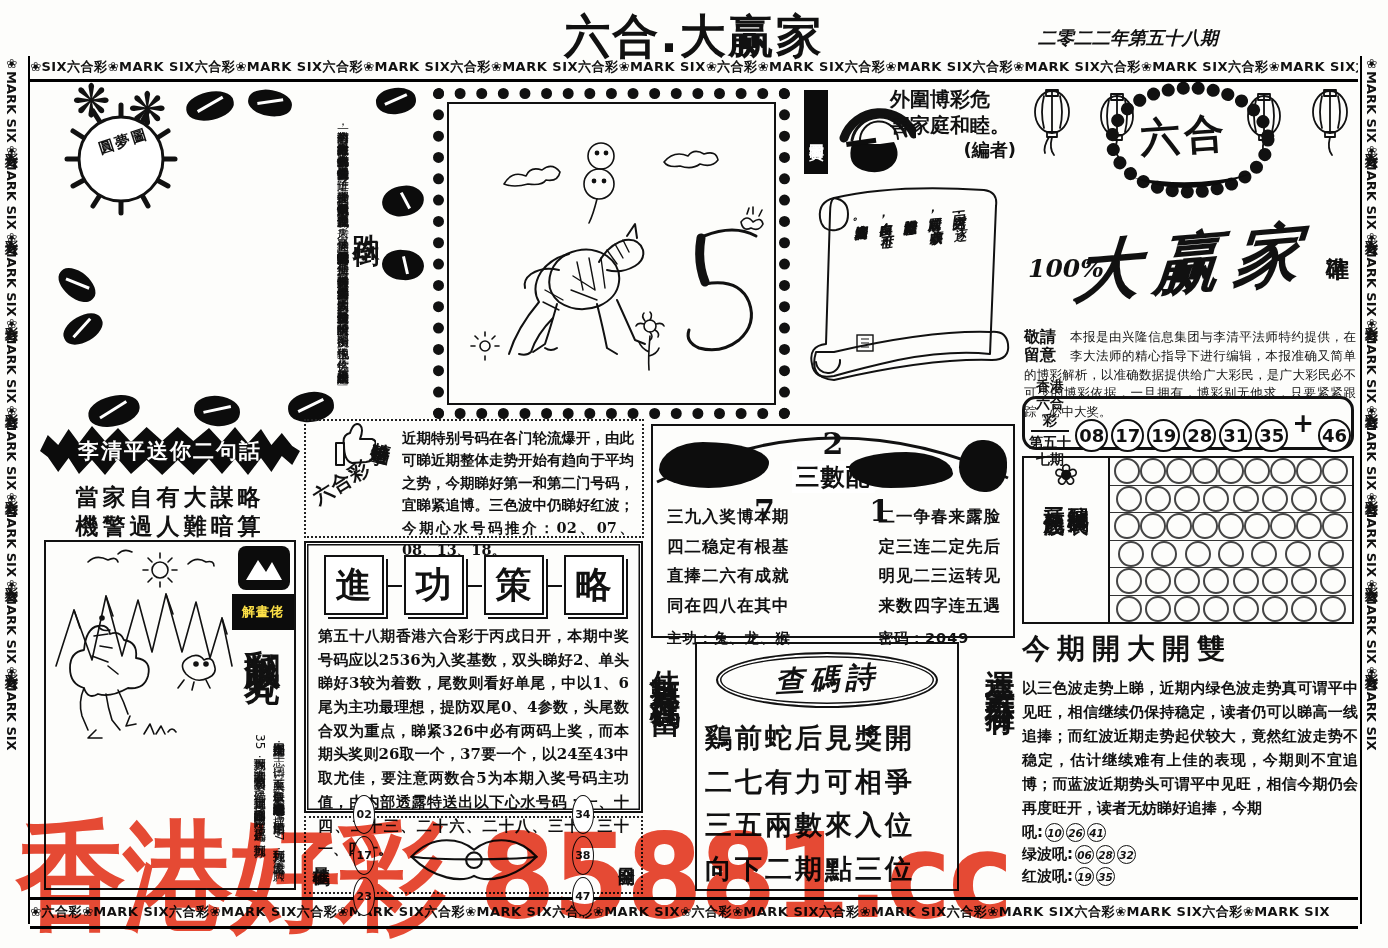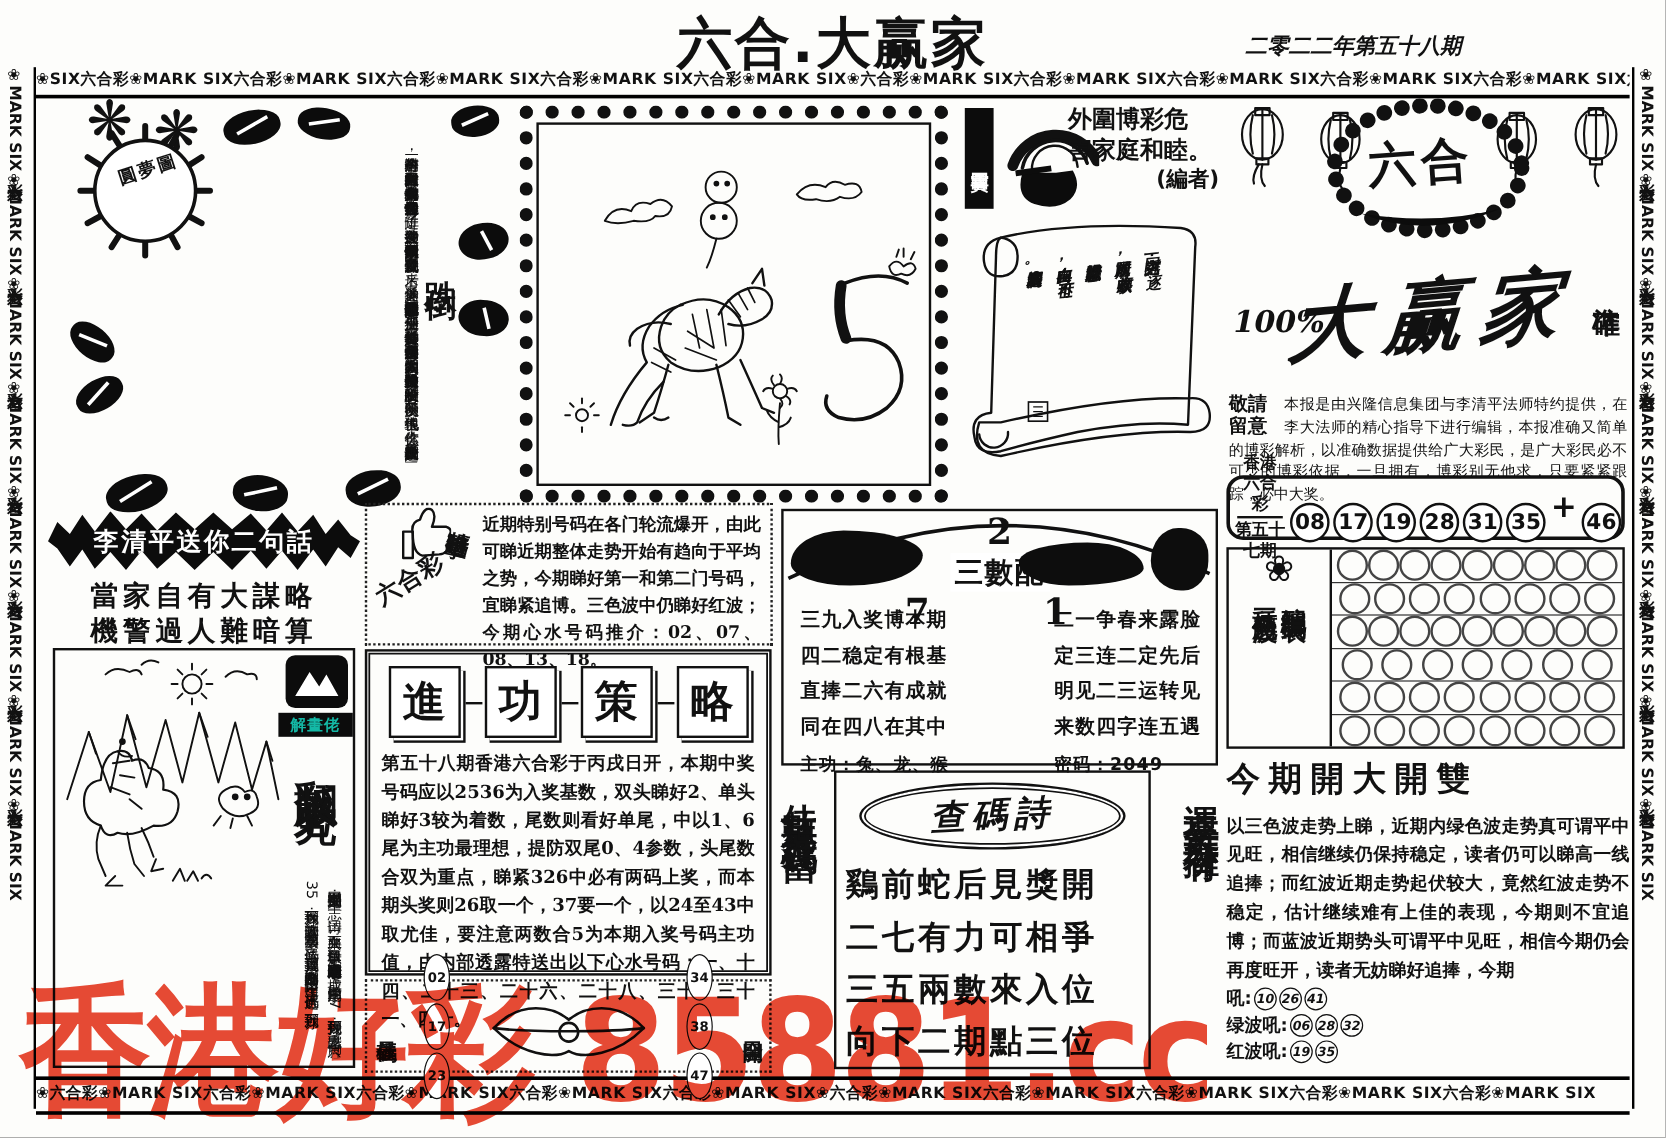--- a/index.html
+++ b/index.html
@@ -124,21 +124,21 @@
   .chama-line{font-size:27px;font-weight:900;letter-spacing:3px;line-height:1.62;white-space:nowrap;}
 
   
   .liqing{left:40px;top:426px;width:260px;height:110px;}
   .lq-band{height:50px;background:#0c0c0c;color:#fff;display:flex;align-items:center;justify-content:center;
            font-size:21px;font-weight:900;letter-spacing:2px;clip-path:polygon(0 50%,3% 18%,7% 38%,11% 6%,15% 34%,20% 0,25% 30%,30% 4%,35% 32%,41% 2%,47% 30%,53% 2%,59% 30%,65% 4%,70% 32%,75% 2%,80% 34%,85% 6%,89% 38%,93% 14%,97% 40%,100% 50%,97% 78%,93% 60%,89% 92%,85% 64%,80% 98%,75% 66%,70% 96%,65% 66%,59% 98%,53% 68%,47% 98%,41% 68%,35% 96%,30% 66%,25% 98%,20% 68%,15% 96%,11% 64%,7% 92%,3% 62%);}
   .lq-lines{margin-top:6px;text-align:center;font-family:"DejaVu Serif",serif;font-size:23px;font-weight:700;letter-spacing:4px;line-height:1.28;}
   .jiehua-box{left:44px;top:540px;width:252px;height:350px;border:2px solid #111;box-sizing:border-box;}
   .jh-badge{position:absolute;right:4px;top:4px;width:52px;height:44px;background:#0c0c0c;border-radius:8px;
             display:flex;align-items:center;justify-content:center;}
-  .jh-badge-label{position:absolute;right:0px;top:52px;width:62px;height:20px;background:#0c0c0c;color:#14b8a6;
+  .jh-badge-label{position:absolute;right:0px;top:52px;width:62px;height:36px;background:#0c0c0c;color:#fde047;
                   font-size:13px;font-weight:700;display:flex;align-items:center;justify-content:center;letter-spacing:1px;}
   .jh-notice{position:absolute;right:8px;top:78px;font-size:36px;font-weight:900;letter-spacing:6px;}
   .jh-text{position:absolute;left:6px;right:6px;bottom:6px;height:148px;font-size:12px;line-height:1.6;overflow:hidden;}
 
   
   .watermark{left:16px;top:798px;width:1372px;font-size:118px;font-weight:900;color:#e6402a;white-space:nowrap;
              letter-spacing:-3px;transform:scaleX(0.93);transform-origin:left center;z-index:60;
              mix-blend-mode:multiply;opacity:.95;}
 
   svg{display:block;}

